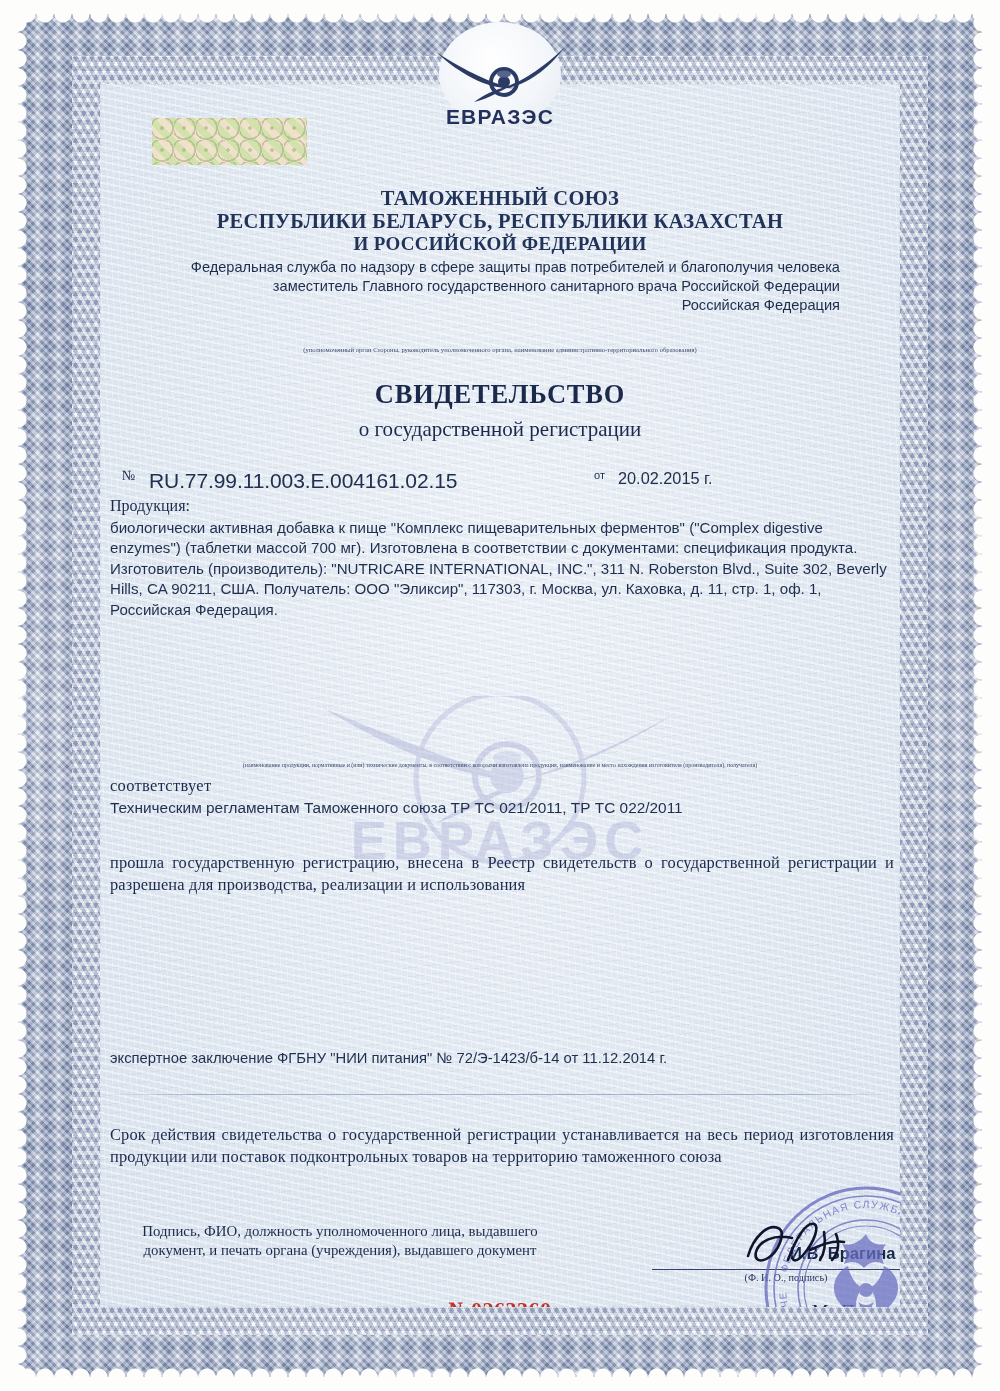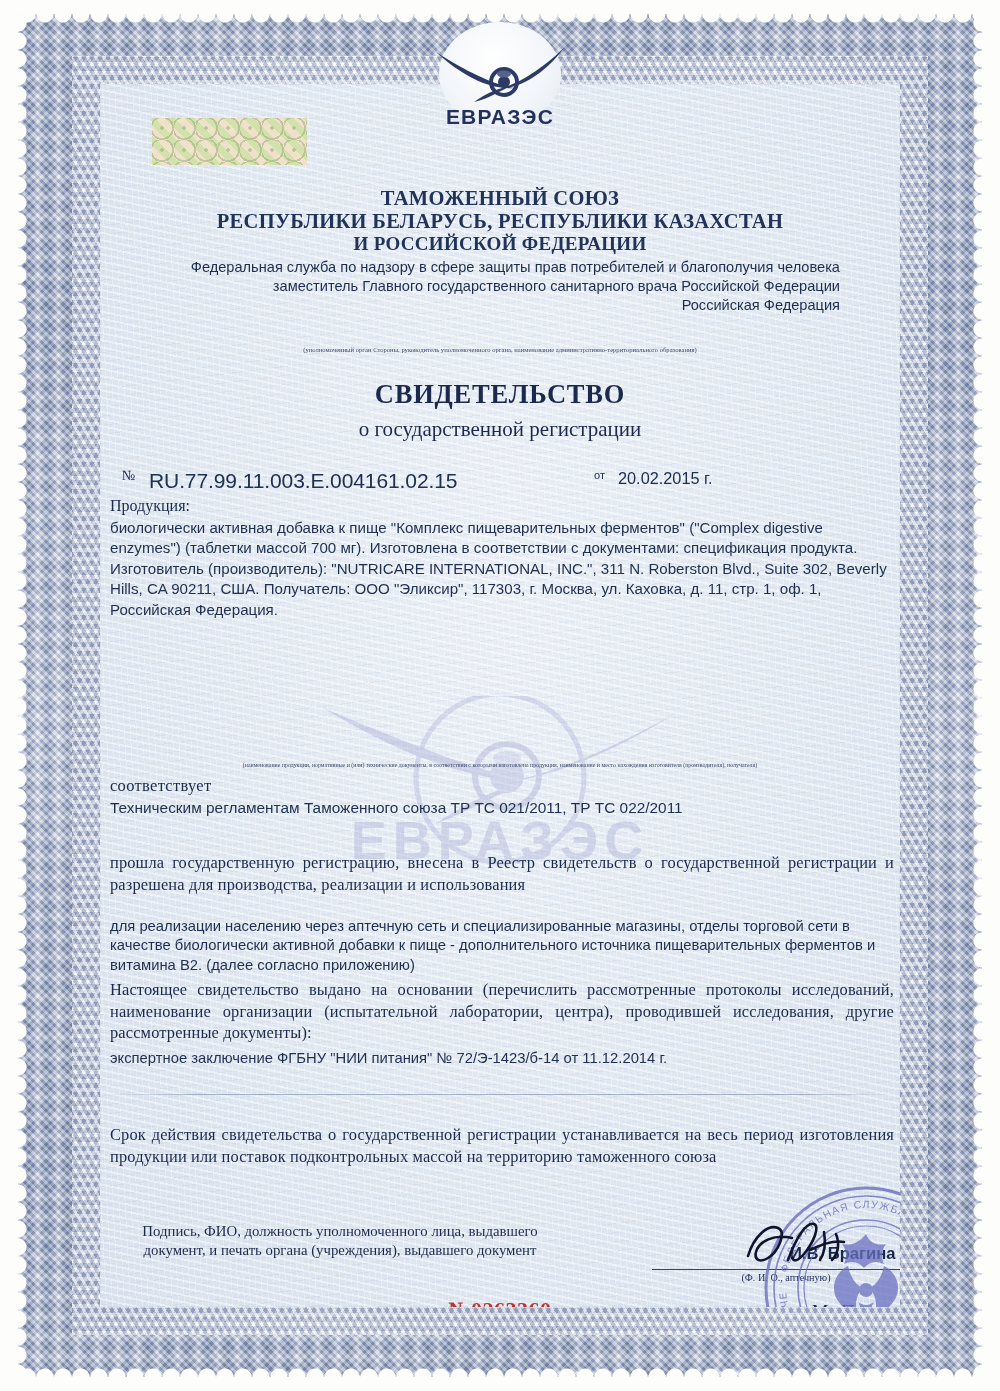--- a/index.html
+++ b/index.html
@@ -292,31 +292,29 @@
       </div>
 
       <div class="lbl-prod">Продукция:</div>
       <div class="prod-body">биологически активная добавка к пище "Комплекс пищеварительных ферментов" ("Complex digestive enzymes") (таблетки массой 700 мг). Изготовлена в соответствии с документами: спецификация продукта. Изготовитель (производитель): "NUTRICARE INTERNATIONAL, INC.", 311 N. Roberston Blvd., Suite 302, Beverly Hills, CA 90211, США.  Получатель: ООО "Эликсир", 117303, г. Москва, ул. Каховка, д. 11, стр. 1, оф. 1, Российская Федерация.</div>
       <div class="caption cap-product">(наименование продукции, нормативные и (или) технические документы, в соответствии с которыми изготовлена продукция, наименование и место нахождения изготовителя (производителя), получателя)</div>
 
       <div class="lbl-sootv">соответствует</div>
       <div class="sootv-body">Техническим регламентам Таможенного союза ТР ТС 021/2011, ТР ТС 022/2011</div>
 
       <div class="para-serif p-registered">прошла государственную регистрацию, внесена в Реестр свидетельств о государственной регистрации и разрешена для производства, реализации и использования</div>
-      <div class="para-sans p-realization">для реализации населению через аптечную сеть и специализированные магазины, отделы торговой сети в качестве биологически активной добавки к пище - дополнительного источника пищеварительных ферментов и витамина В2. (далее согласно приложению)</div>
-      <div class="para-serif p-issued">Настоящее свидетельство выдано на основании (перечислить рассмотренные протоколы исследований, наименование организации (испытательной лаборатории, центра), проводившей исследования, другие рассмотренные документы):</div>
       <div class="para-sans p-expert">экспертное заключение ФГБНУ "НИИ питания" № 72/Э-1423/б-14 от 11.12.2014 г.</div>
 
       <div class="hline"></div>
 
-      <div class="para-serif p-validity">Срок действия свидетельства о государственной регистрации устанавливается на весь период изготовления продукции или поставок подконтрольных массой на территорию таможенного союза</div>
+      <div class="para-serif p-validity">Срок действия свидетельства о государственной регистрации устанавливается на весь период изготовления продукции или поставок подконтрольных товаров на территорию таможенного союза</div>
 
       <div class="sig-label">Подпись, ФИО, должность уполномоченного лица, выдавшего документ, и печать органа (учреждения), выдавшего документ</div>
       <div class="sig-rule"></div>
-      <div class="sig-fio-cap">(Ф. И. О., аптечную)</div>
+      <div class="sig-fio-cap">(Ф. И. О., подпись)</div>
       <div class="sig-name">И.В. Брагина</div>
       <div class="mp">М. П.</div>
 
       <div class="serial"><span>№</span><span>0263360</span></div>
 
       <div class="stamp">
         <svg viewBox="0 0 212 212" width="212" height="212" aria-hidden="true">
           <g stroke="#6a6fc0" fill="none">
             <circle cx="106" cy="106" r="100" stroke-width="3"></circle>
             <circle cx="106" cy="106" r="92" stroke-width="1.6"></circle>

